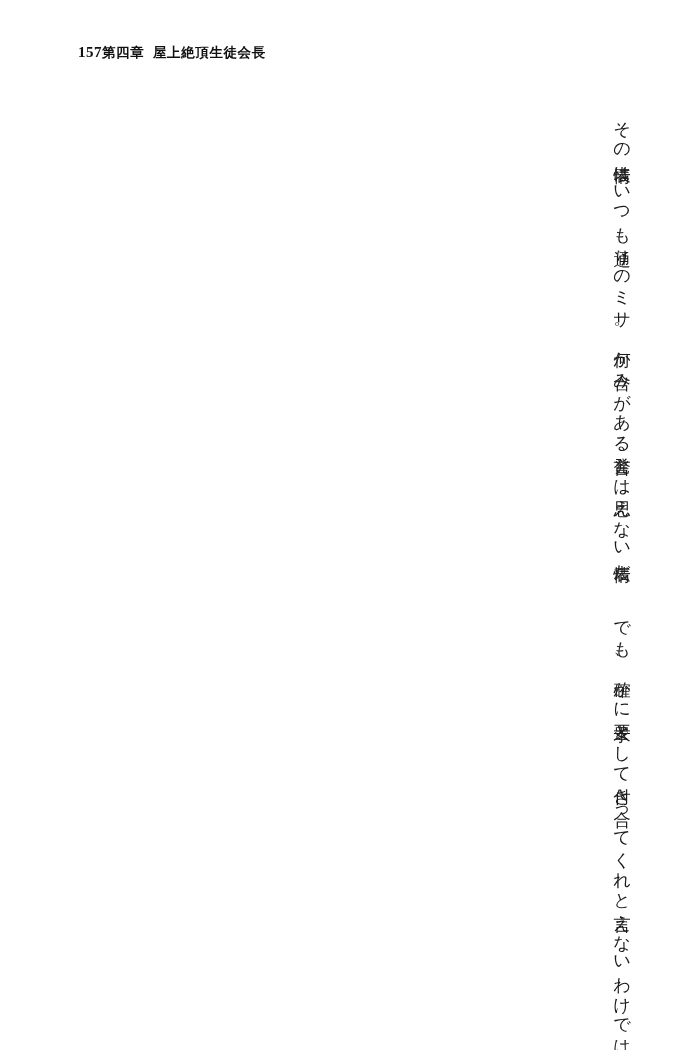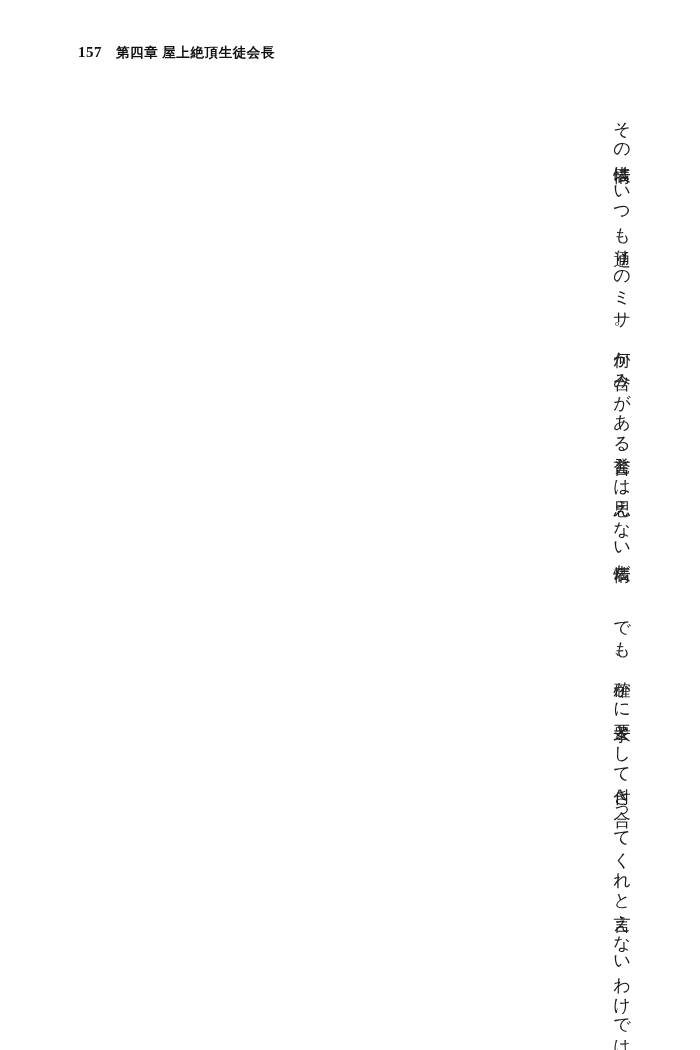--- a/index.html
+++ b/index.html
@@ -22,34 +22,34 @@
     box-sizing: border-box;
     padding: 40px 46px 40px 46px;
   }
   
   .header {
     position: absolute;
     top: 44px;
     left: 78px;
     display: flex;
     align-items: baseline;
-    gap: 14px;
     white-space: nowrap;
   }
   .page-number {
     font-size: 15px;
     font-weight: bold;
     letter-spacing: 0.5px;
     color: #111;
   }
   .chapter-title {
     font-size: 13.5px;
     font-weight: bold;
     letter-spacing: 0.6px;
     color: #111;
+    font-family: Liberation Mono, monospace;
   }
   
   .body-area {
     position: absolute;
     top: 92px;
     left: 56px;
     right: 62px;
     bottom: 44px;
   }
   .vtext {

